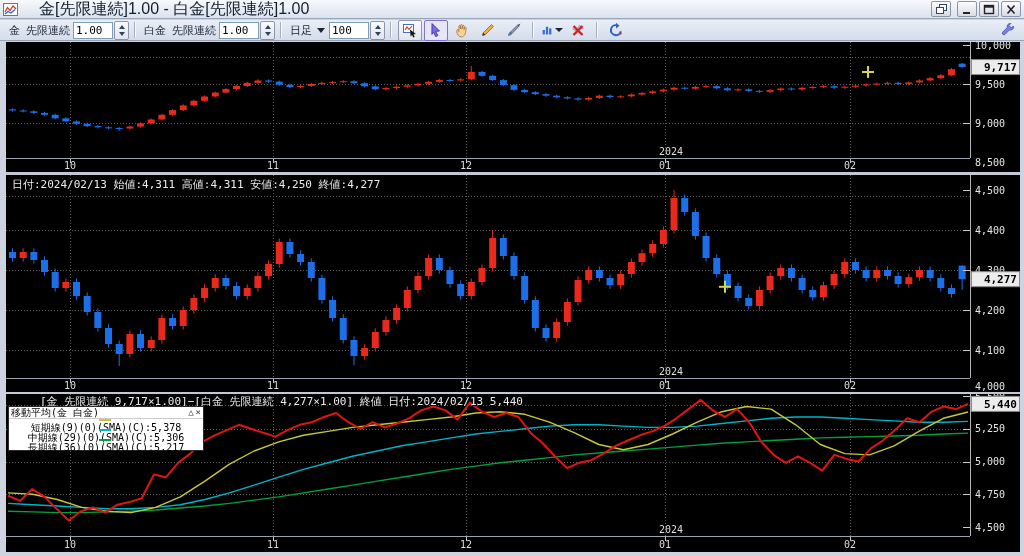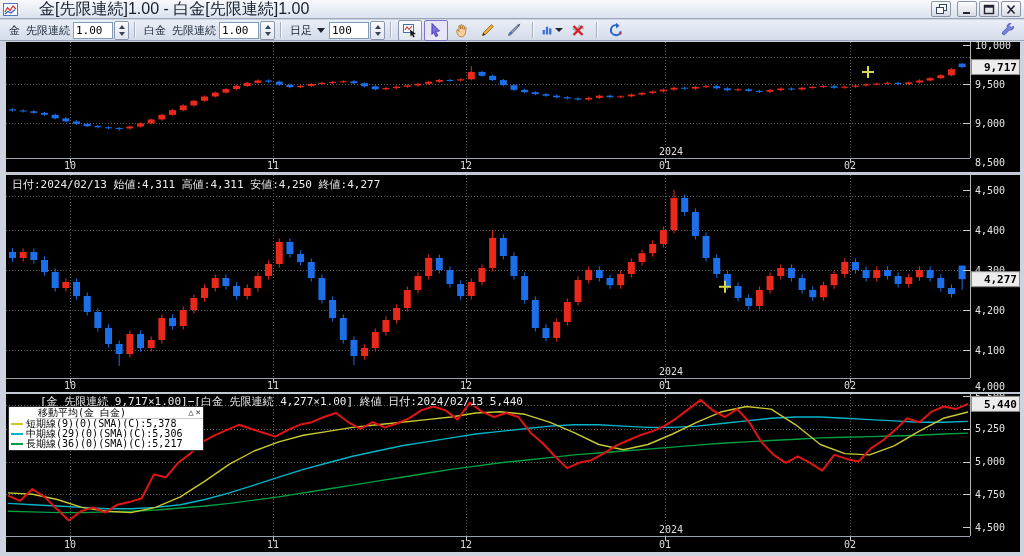--- a/index.html
+++ b/index.html
@@ -33,24 +33,24 @@
   .tbtn.bordered{border:1px solid #8d97ab;background:linear-gradient(#fafbfd,#e1e6f0);border-radius:2px;}
   .tbtn.selected{border:1px solid #7e74cc;background:#e7e5f8;border-radius:2px;}
   .wrench{position:absolute;right:8px;top:2px;}
   
   .chartbg{position:absolute;left:6px;top:42px;width:1014px;height:510px;background:#000;}
   svg.overlay{position:absolute;left:0;top:0;width:1024px;height:556px;}
   .info{position:absolute;color:#ececec;font:11px "DejaVu Sans Mono","Liberation Mono",monospace;
     text-shadow:1px 1px 0 #000;white-space:pre;z-index:4;}
   .legend{position:absolute;left:8px;top:406px;width:194px;background:#fff;border:1px solid #2a2a2a;
     font:10px "DejaVu Sans Mono","Liberation Mono",monospace;color:#000;z-index:5;padding:0 0 1px 0;}
-  .legend-title{display:flex;align-items:center;padding:0 2px;border-bottom:1px solid #ccc;height:11px;margin-left:27px;}
+  .legend-title{display:flex;align-items:center;padding:0 2px;border-bottom:1px solid #ccc;height:11px;}
   .legend-title span.t{flex:1;}
   .lgbtn{font-size:9px;line-height:9px;color:#333;margin-left:2px;}
-  .legend-row{display:flex;align-items:center;height:10px;padding:0 2px;}
+  .legend-row{display:flex;align-items:center;height:10px;padding:0 2px;flex-direction:column;}
   .swatch{display:inline-block;width:12px;height:2px;margin-right:3px;flex:none;}
 </style>
 </head>
 <body>
 
 <div class="win">
 
   <div class="titlebar">
     <svg width="15" height="13" viewBox="0 0 15 13">
       <rect x="0.5" y="0.5" width="14" height="12" fill="#fff" stroke="#5577bb"></rect>

